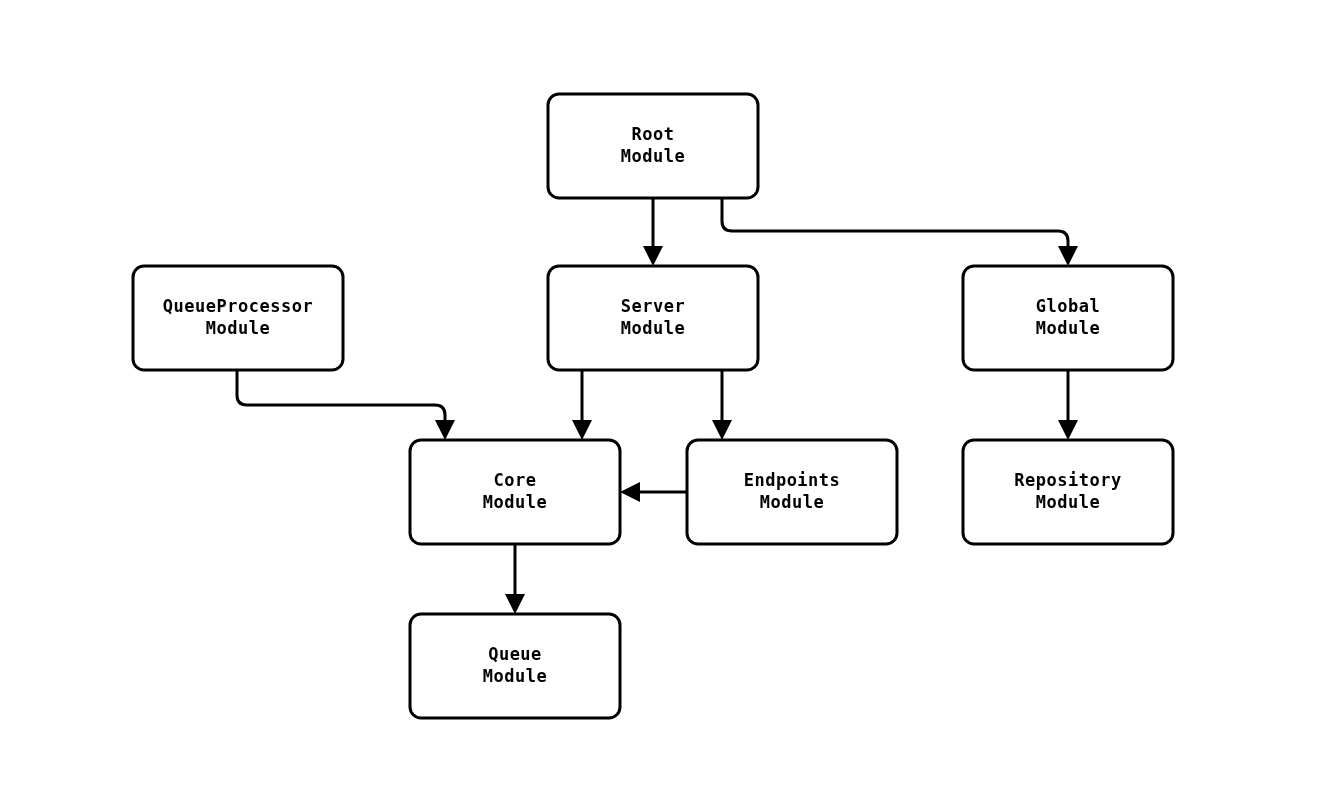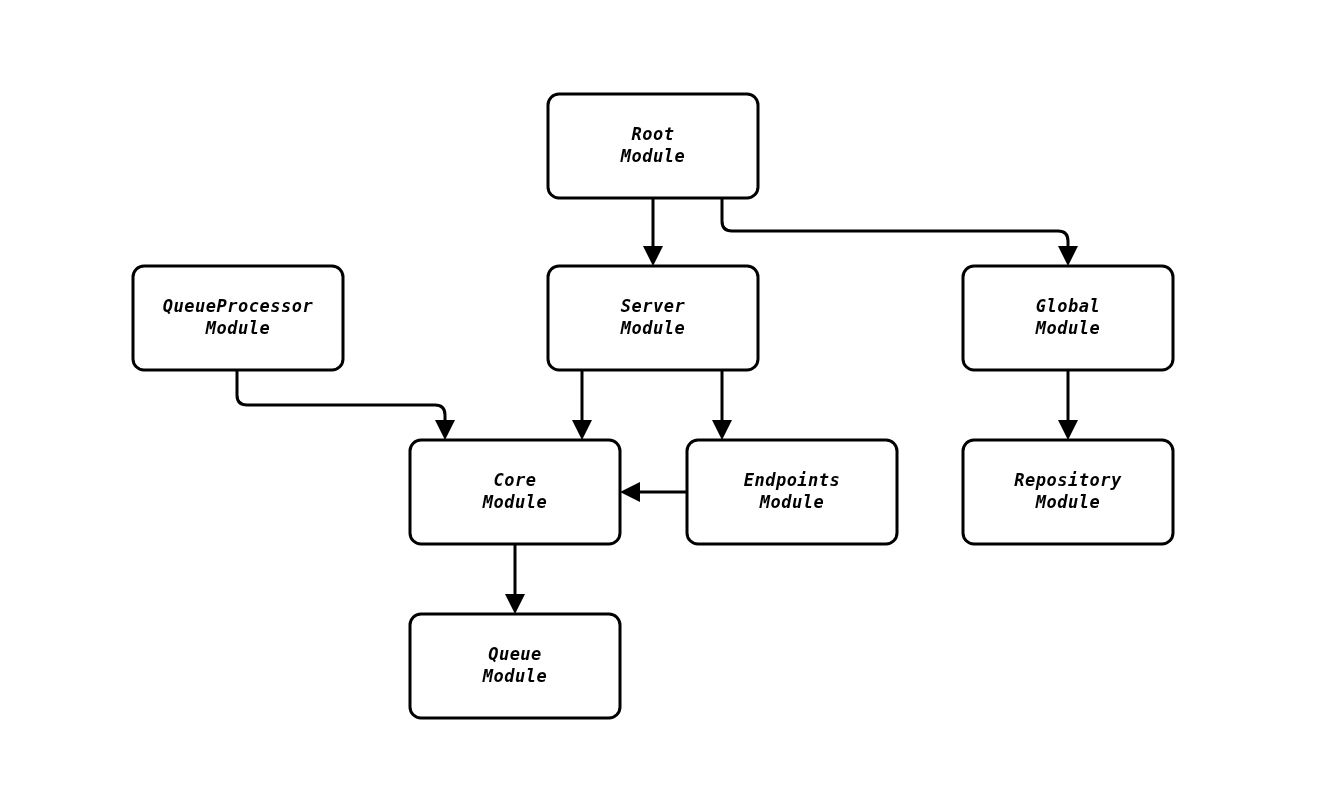--- a/index.html
+++ b/index.html
@@ -11,21 +11,20 @@
     width: 1337px;
     height: 809px;
     font-family: "DejaVu Sans Mono", monospace;
     overflow: hidden;
   }
   #diagram-root {
     position: relative;
     width: 1337px;
     height: 610px;
     background: #ffffff;
-    font-style: italic;
   }
   svg.diagram-canvas {
     display: block;
     width: 1337px;
     height: 809px;
   }
   .node-box {
     fill: #ffffff;
     stroke: #000000;
     stroke-width: 3;

